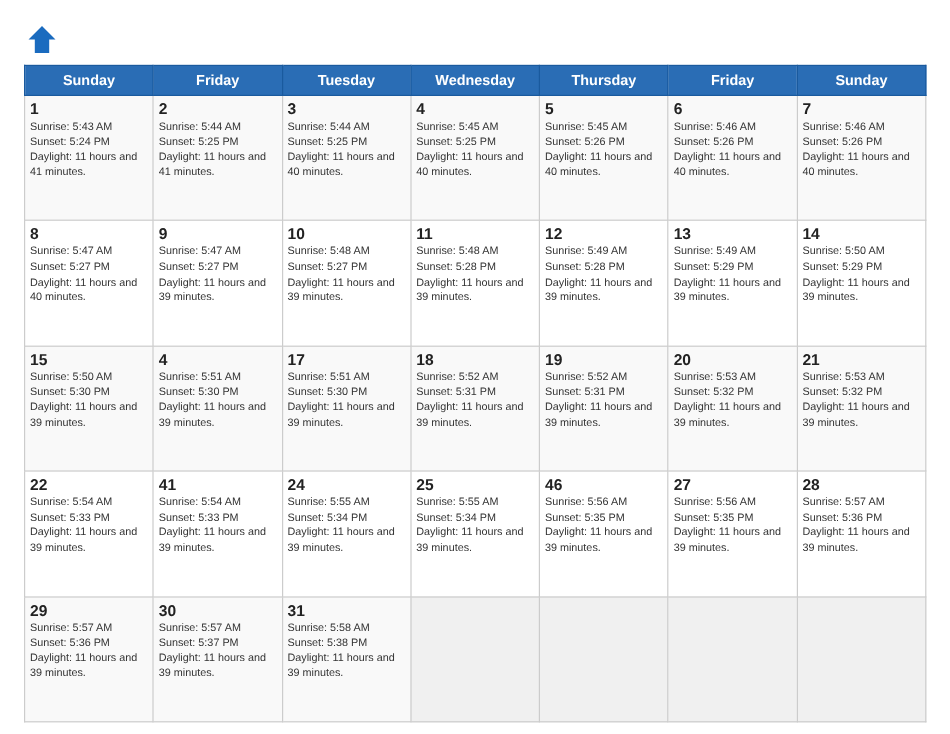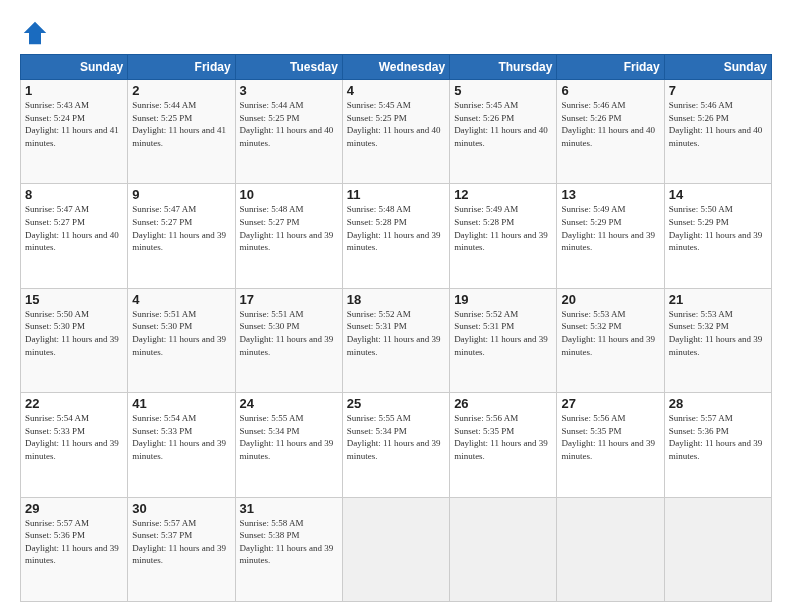--- a/index.html
+++ b/index.html
@@ -60,21 +60,21 @@
       width: 100%;
       flex: 1;
       table-layout: fixed;
     }
     .calendar thead tr th {
       background: #2a6db5;
       color: #fff;
       font-size: 12px;
       font-weight: bold;
       padding: 5px 4px;
-      text-align: right;
+      text-align: center;
       border: 1px solid #1a5a9e;
     }
     .calendar tbody tr td {
       border: 1px solid #ccc;
       vertical-align: top;
       padding: 3px 4px;
       font-size: 9.5px;
       color: #222;
       height: 88px;
       background: #fff;
@@ -86,21 +86,20 @@
       font-size: 13px;
       font-weight: bold;
       color: #222;
       display: block;
       margin-bottom: 1px;
     }
     .day-info {
       font-size: 9px;
       color: #333;
       line-height: 1.4;
-      font-family: Liberation Serif, serif;
     }
     td.empty {
       background: #f0f0f0 !important;
     }
   </style>
 </head>
 <body>
 
 <div class="page">
   <div class="header">
@@ -284,21 +283,21 @@
 Sunset: 5:34 PM
 Daylight: 11 hours and 39 minutes.</div>
           </td>
           <td>
             <span class="day-number">25</span>
             <div class="day-info" style="white-space: pre-line;">Sunrise: 5:55 AM
 Sunset: 5:34 PM
 Daylight: 11 hours and 39 minutes.</div>
           </td>
           <td>
-            <span class="day-number">26</span>
+            <span class="day-number">46</span>
             <div class="day-info" style="white-space: pre-line;">Sunrise: 5:56 AM
 Sunset: 5:35 PM
 Daylight: 11 hours and 39 minutes.</div>
           </td>
           <td>
             <span class="day-number">27</span>
             <div class="day-info" style="white-space: pre-line;">Sunrise: 5:56 AM
 Sunset: 5:35 PM
 Daylight: 11 hours and 39 minutes.</div>
           </td>

